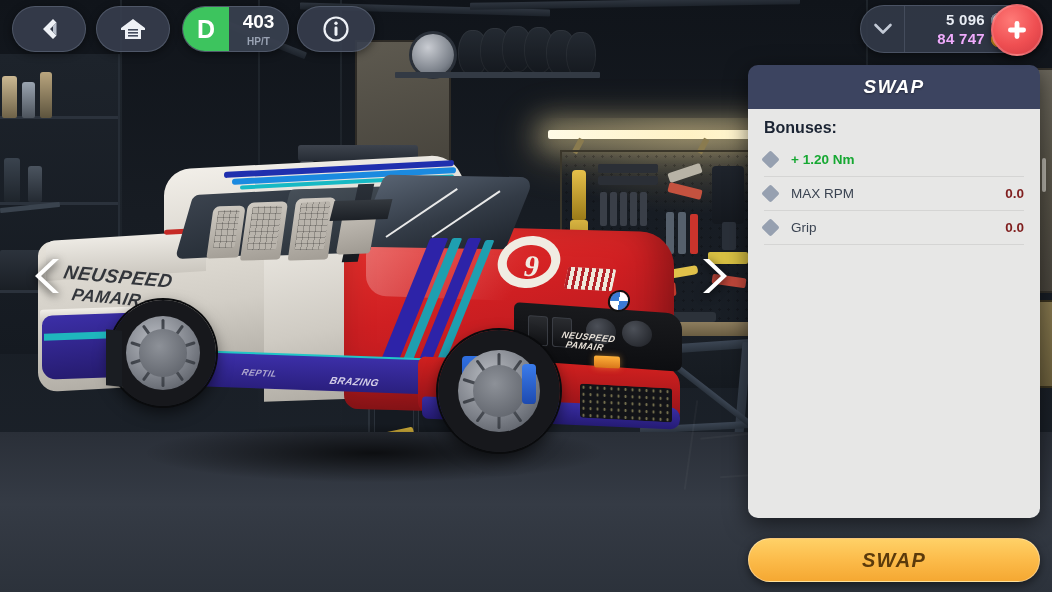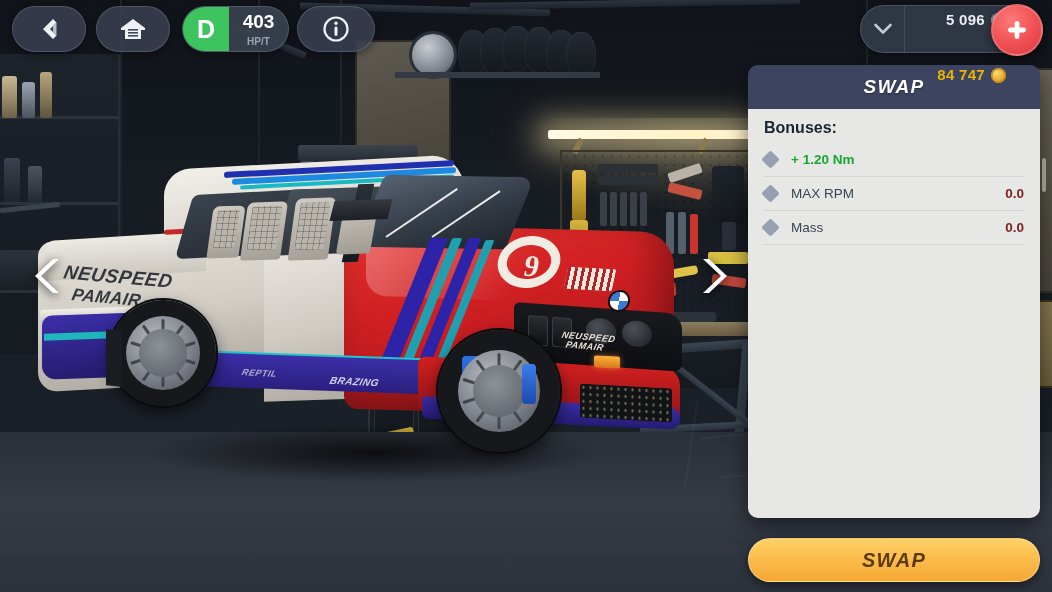--- a/index.html
+++ b/index.html
@@ -231,24 +231,24 @@
   .class-stat .u { color:#9aa3b4; font:700 10px "Liberation Sans",sans-serif; margin-top:3px;text-align:right; }
 
   .wallet { position:absolute; right:9px; top:5px; width:183px; height:48px;
     background:rgba(50,57,71,.93); border:1px solid rgba(118,128,148,.40);
     border-radius:25px; display:flex; align-items:center;
     box-shadow:0 2px 9px rgba(0,0,0,.5); }
   .wallet-caret { width:44px; height:100%; display:flex; align-items:center; justify-content:center;
     border-right:1px solid rgba(120,130,150,.3); cursor:pointer; }
   .wallet-vals { flex:1; display:flex; flex-direction:column; align-items:flex-end;
     justify-content:center; padding-right:36px; gap:2px; }
-  .wline { display:flex; align-items:flex-end; gap:6px; line-height:1;margin-top:36px; }
+  .wline { display:flex; align-items:flex-end; gap:6px; line-height:1; }
   .wline .n { font:700 15px "Liberation Sans",sans-serif; letter-spacing:.3px; }
   .wline.silver .n { color:#e9edf4; }
-  .wline.gold .n { color:#eab308; }
+  .wline.gold .n { color:#f0abfc; }
   .coin { width:15px; height:15px; border-radius:50%; display:block; }
   .coin.silver { background:radial-gradient(circle at 36% 30%,#eef1f6,#9aa3b2 60%,#6d7684);
     box-shadow:inset 0 0 0 1.5px #7c8593; }
   .coin.gold { background:radial-gradient(circle at 36% 30%,#ffe07a,#e5a62a 60%,#b87a12);
     box-shadow:inset 0 0 0 1.5px #c9881a; }
   .wallet-plus { position:absolute; right:-1px; top:-2px; width:52px; height:52px; border-radius:50%;
     background:radial-gradient(circle at 38% 30%,#ff7a77,#ef4f52 55%,#d13a42);
     border:2px solid rgba(255,255,255,.18); display:flex; align-items:center; justify-content:center;
     cursor:pointer; box-shadow:0 3px 9px rgba(0,0,0,.5); }
 
@@ -639,21 +639,21 @@
           <span class="diamond"></span>
           <span class="bval pos">+ 1.20 Nm</span>
         </div>
         <div class="brow">
           <span class="diamond"></span>
           <span class="bname">MAX RPM</span>
           <span class="bval">0.0</span>
         </div>
         <div class="brow">
           <span class="diamond"></span>
-          <span class="bname">Mass</span>
+          <span class="bname">Grip</span>
           <span class="bval">0.0</span>
         </div>
       </div>
     </div>
   </div>
 
   <div class="swap-btn">
     <span>SWAP</span>
   </div>
 

